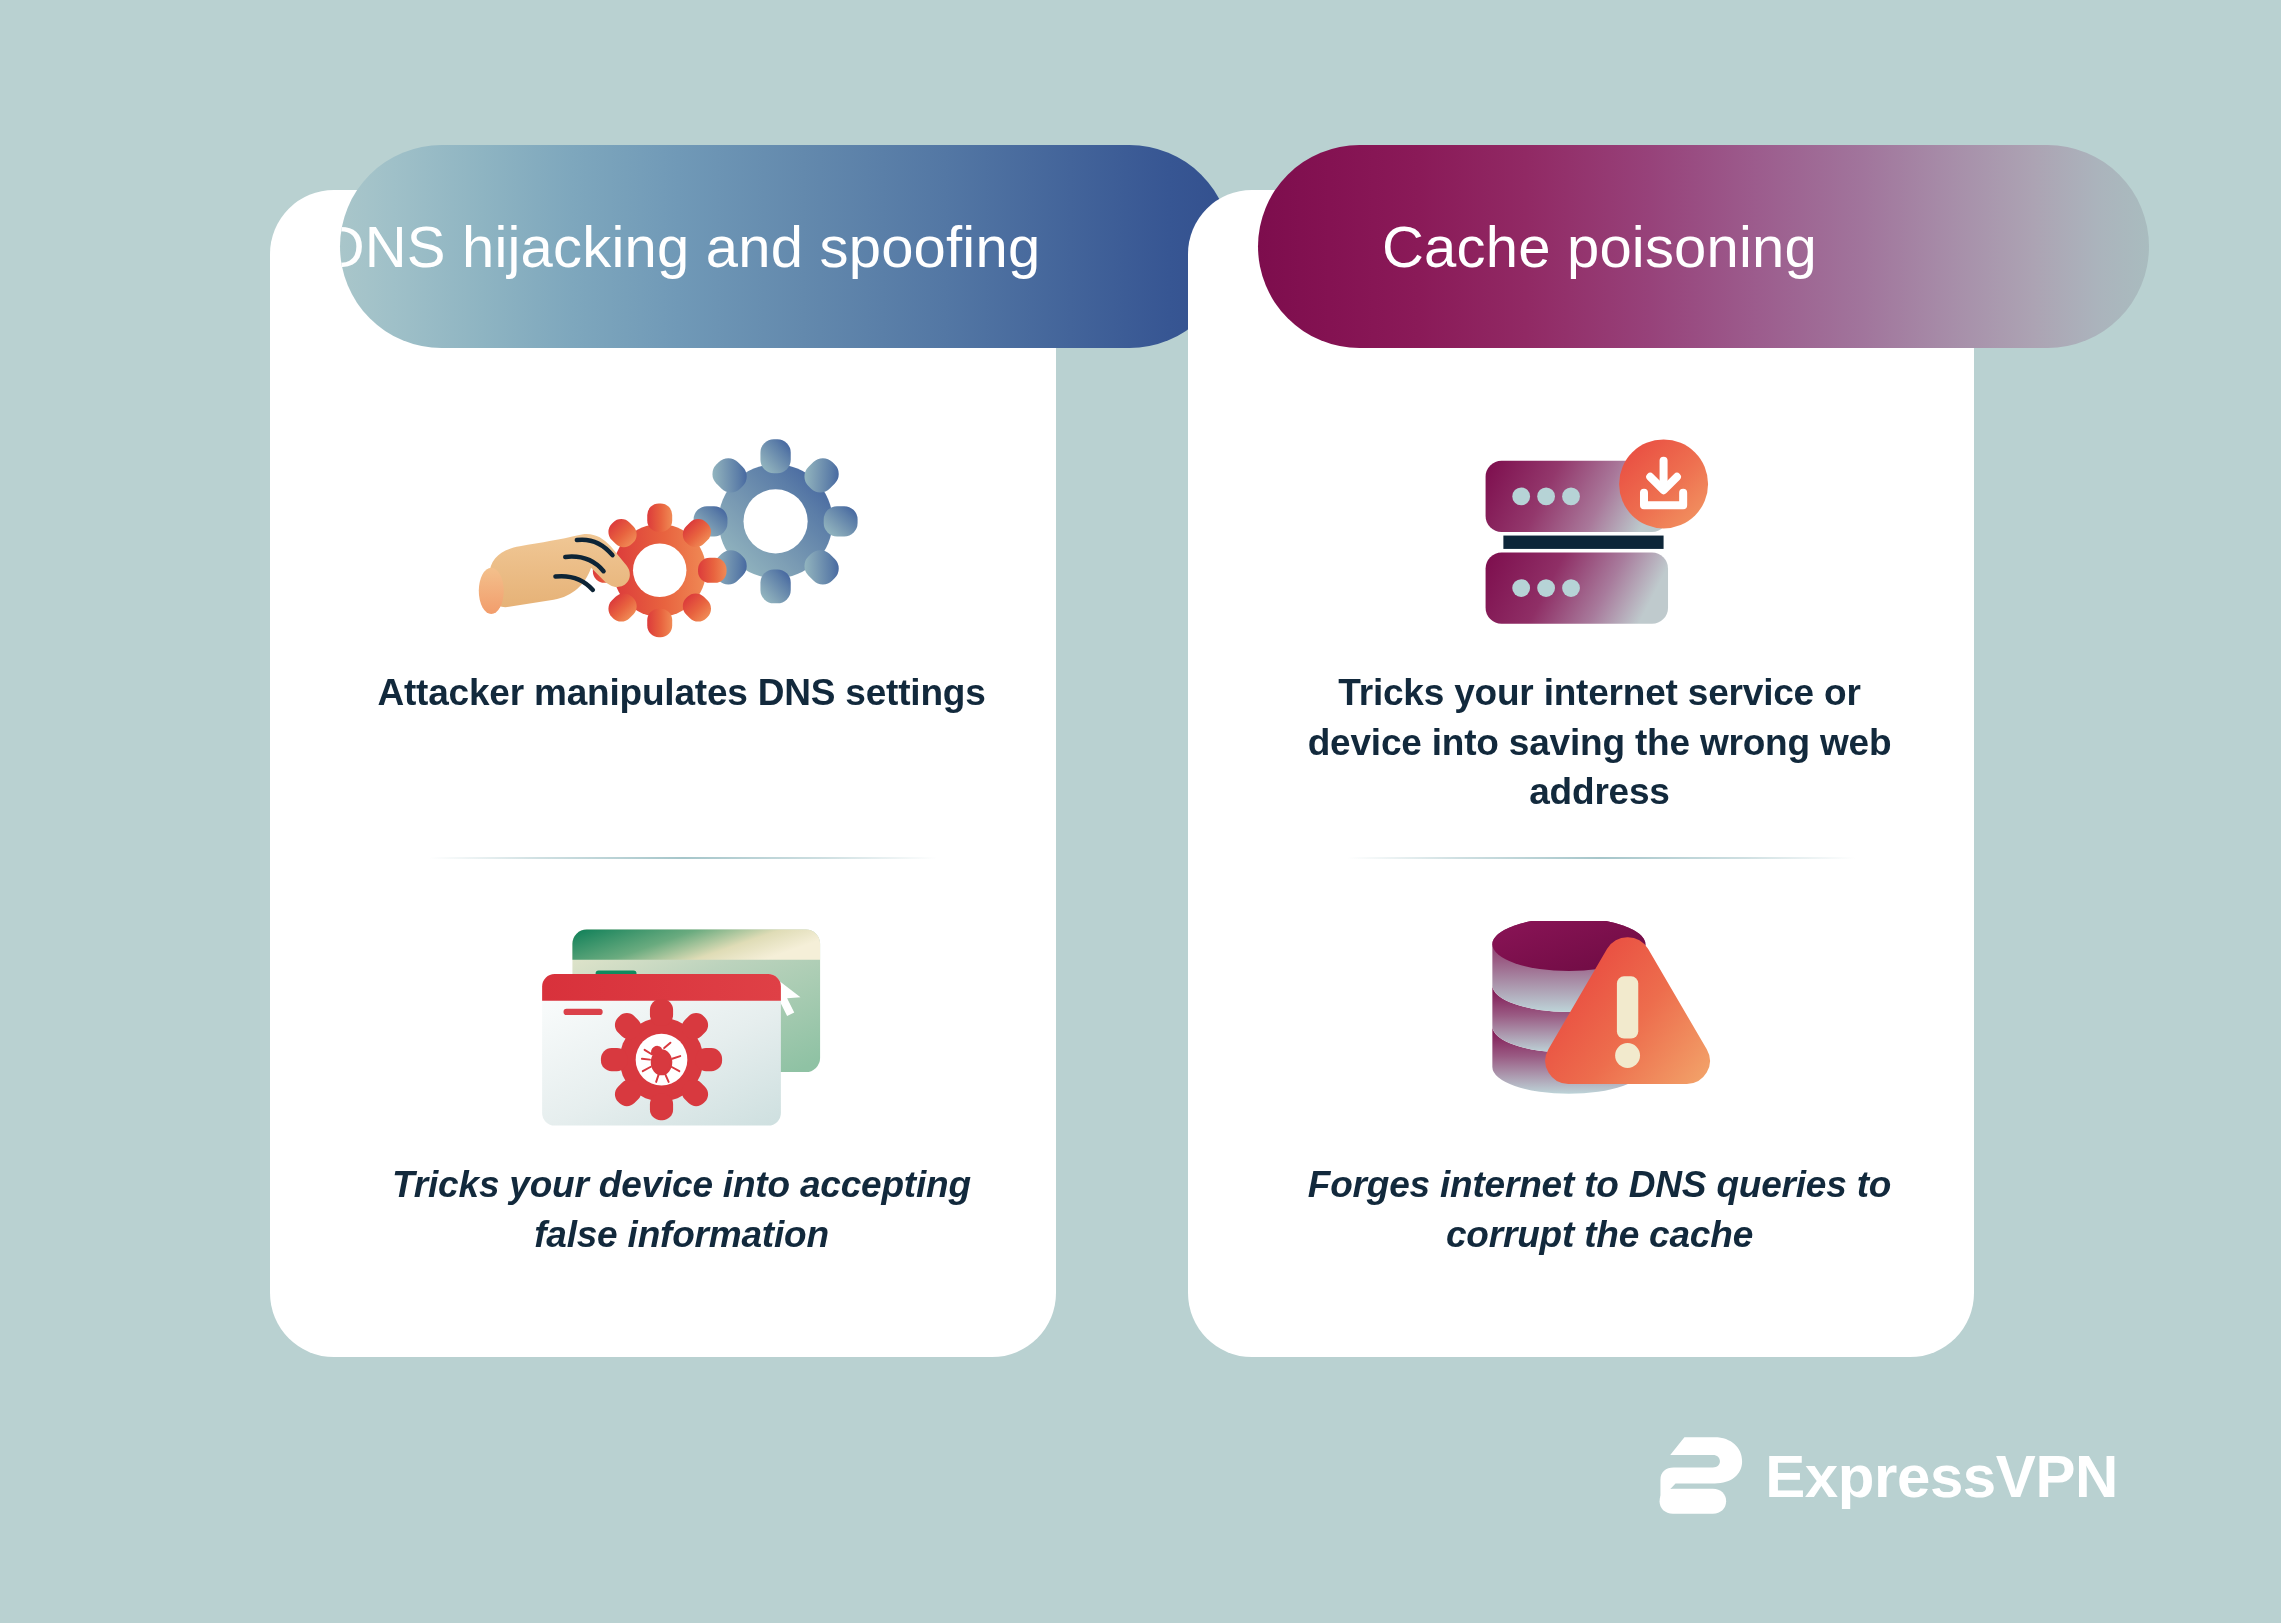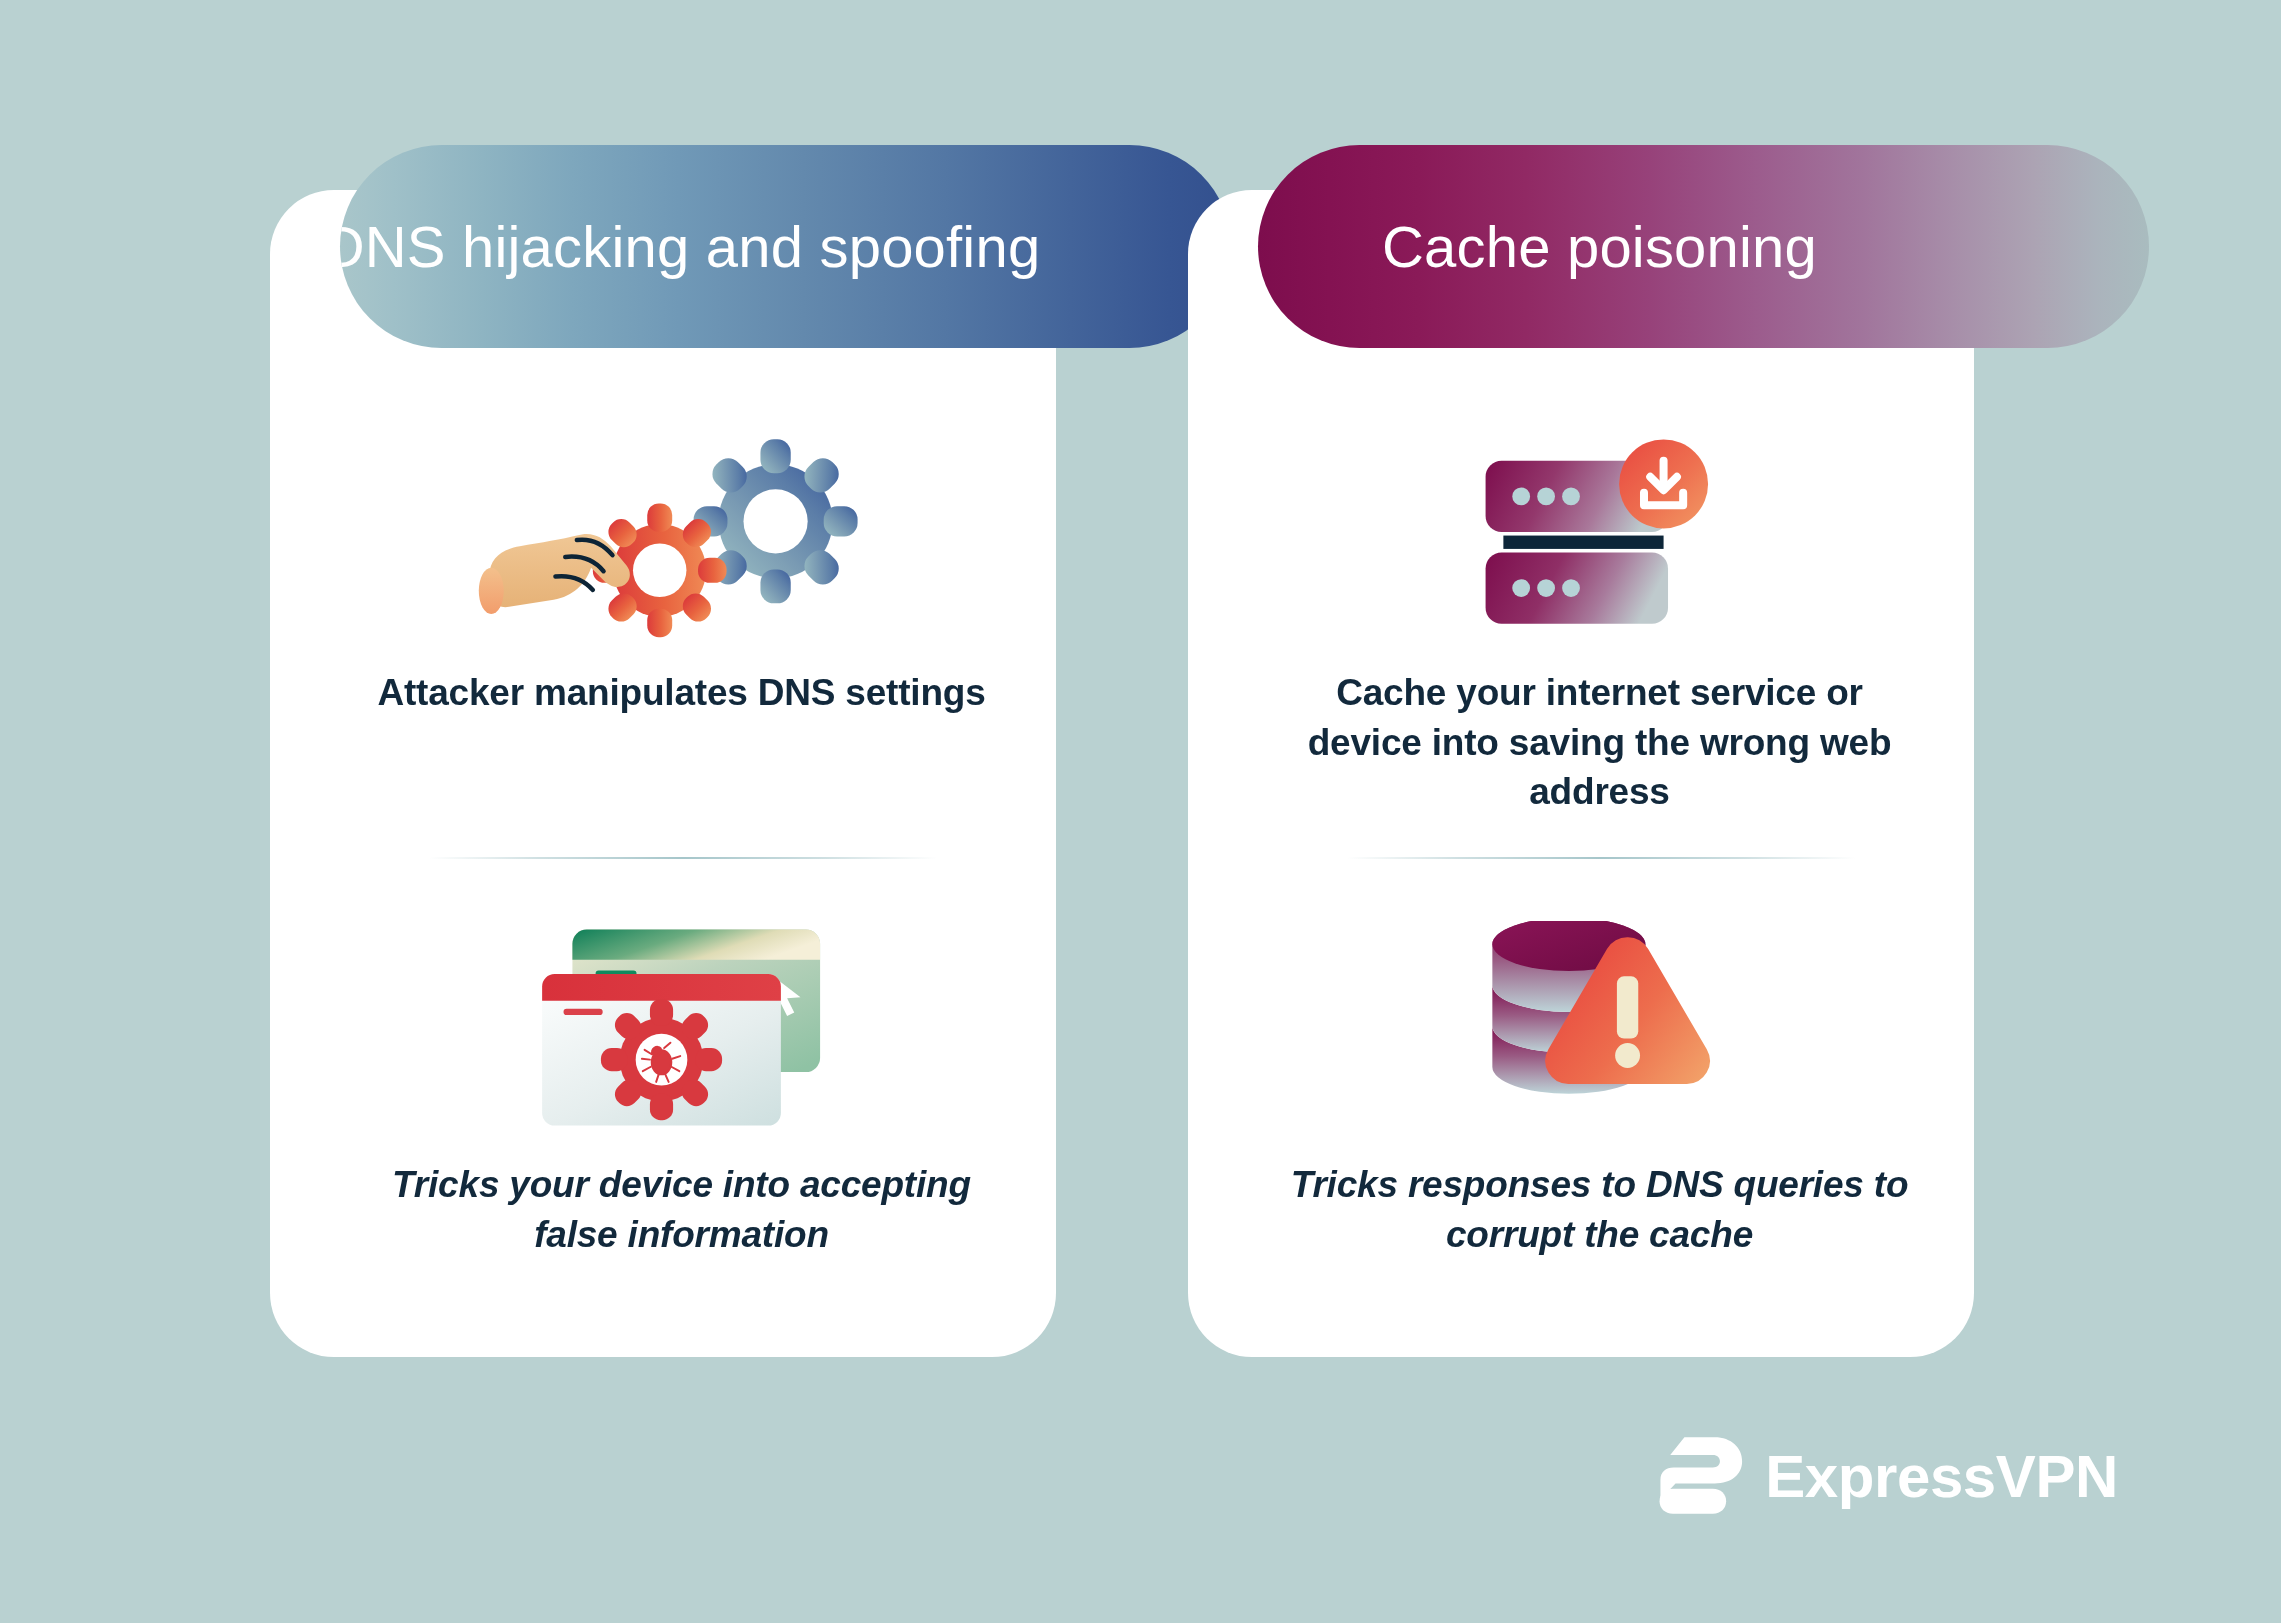--- a/index.html
+++ b/index.html
@@ -388,21 +388,21 @@
             </g>
 
             <circle cx="222" cy="66" r="50" fill="url(#dlCircle)"></circle>
             <g fill="none" stroke="#ffffff" stroke-width="9" stroke-linecap="round" stroke-linejoin="round">
               <path d="M222,40 v30"></path>
               <path d="M207,58 l15,15 l15,-15"></path>
               <path d="M200,76 v14 h44 v-14"></path>
             </g>
           </svg>
         </div>
-        <div class="caption">Cache your internet service or device into saving the wrong web address</div>
+        <div class="caption">Tricks your internet service or device into saving the wrong web address</div>
       </div>
 
       <div class="divider"></div>
 
       <div class="section section-bottom">
         <div class="icon-slot">
           <svg width="258" height="205" viewBox="0 0 290 230" aria-hidden="true">
             <defs>
               <linearGradient id="dbBand" x1="0" y1="0" x2="0" y2="1">
                 <stop offset="0%" stop-color="#7d0d4d"></stop>
@@ -426,21 +426,21 @@
             <ellipse cx="110" cy="26" rx="86" ry="30" fill="url(#dbTop)"></ellipse>
 
             <path d="M176,18 a26,26 0 0,1 23,13 l66,113 a26,26 0 0,1 -23,39 h-132
                      a26,26 0 0,1 -23,-39 l66,-113 a26,26 0 0,1 23,-13 z" fill="url(#warnG)"></path>
             <g fill="#f2eacd">
               <rect x="164" y="62" width="24" height="70" rx="8"></rect>
               <circle cx="176" cy="151" r="14"></circle>
             </g>
           </svg>
         </div>
-        <div class="caption">Tricks responses to DNS queries to corrupt the cache</div>
+        <div class="caption">Forges internet to DNS queries to corrupt the cache</div>
       </div>
 
     </div>
 
     <div class="card-header magenta">
       <span class="card-title">Cache poisoning</span>
     </div>
   </div>
 
 </div>

